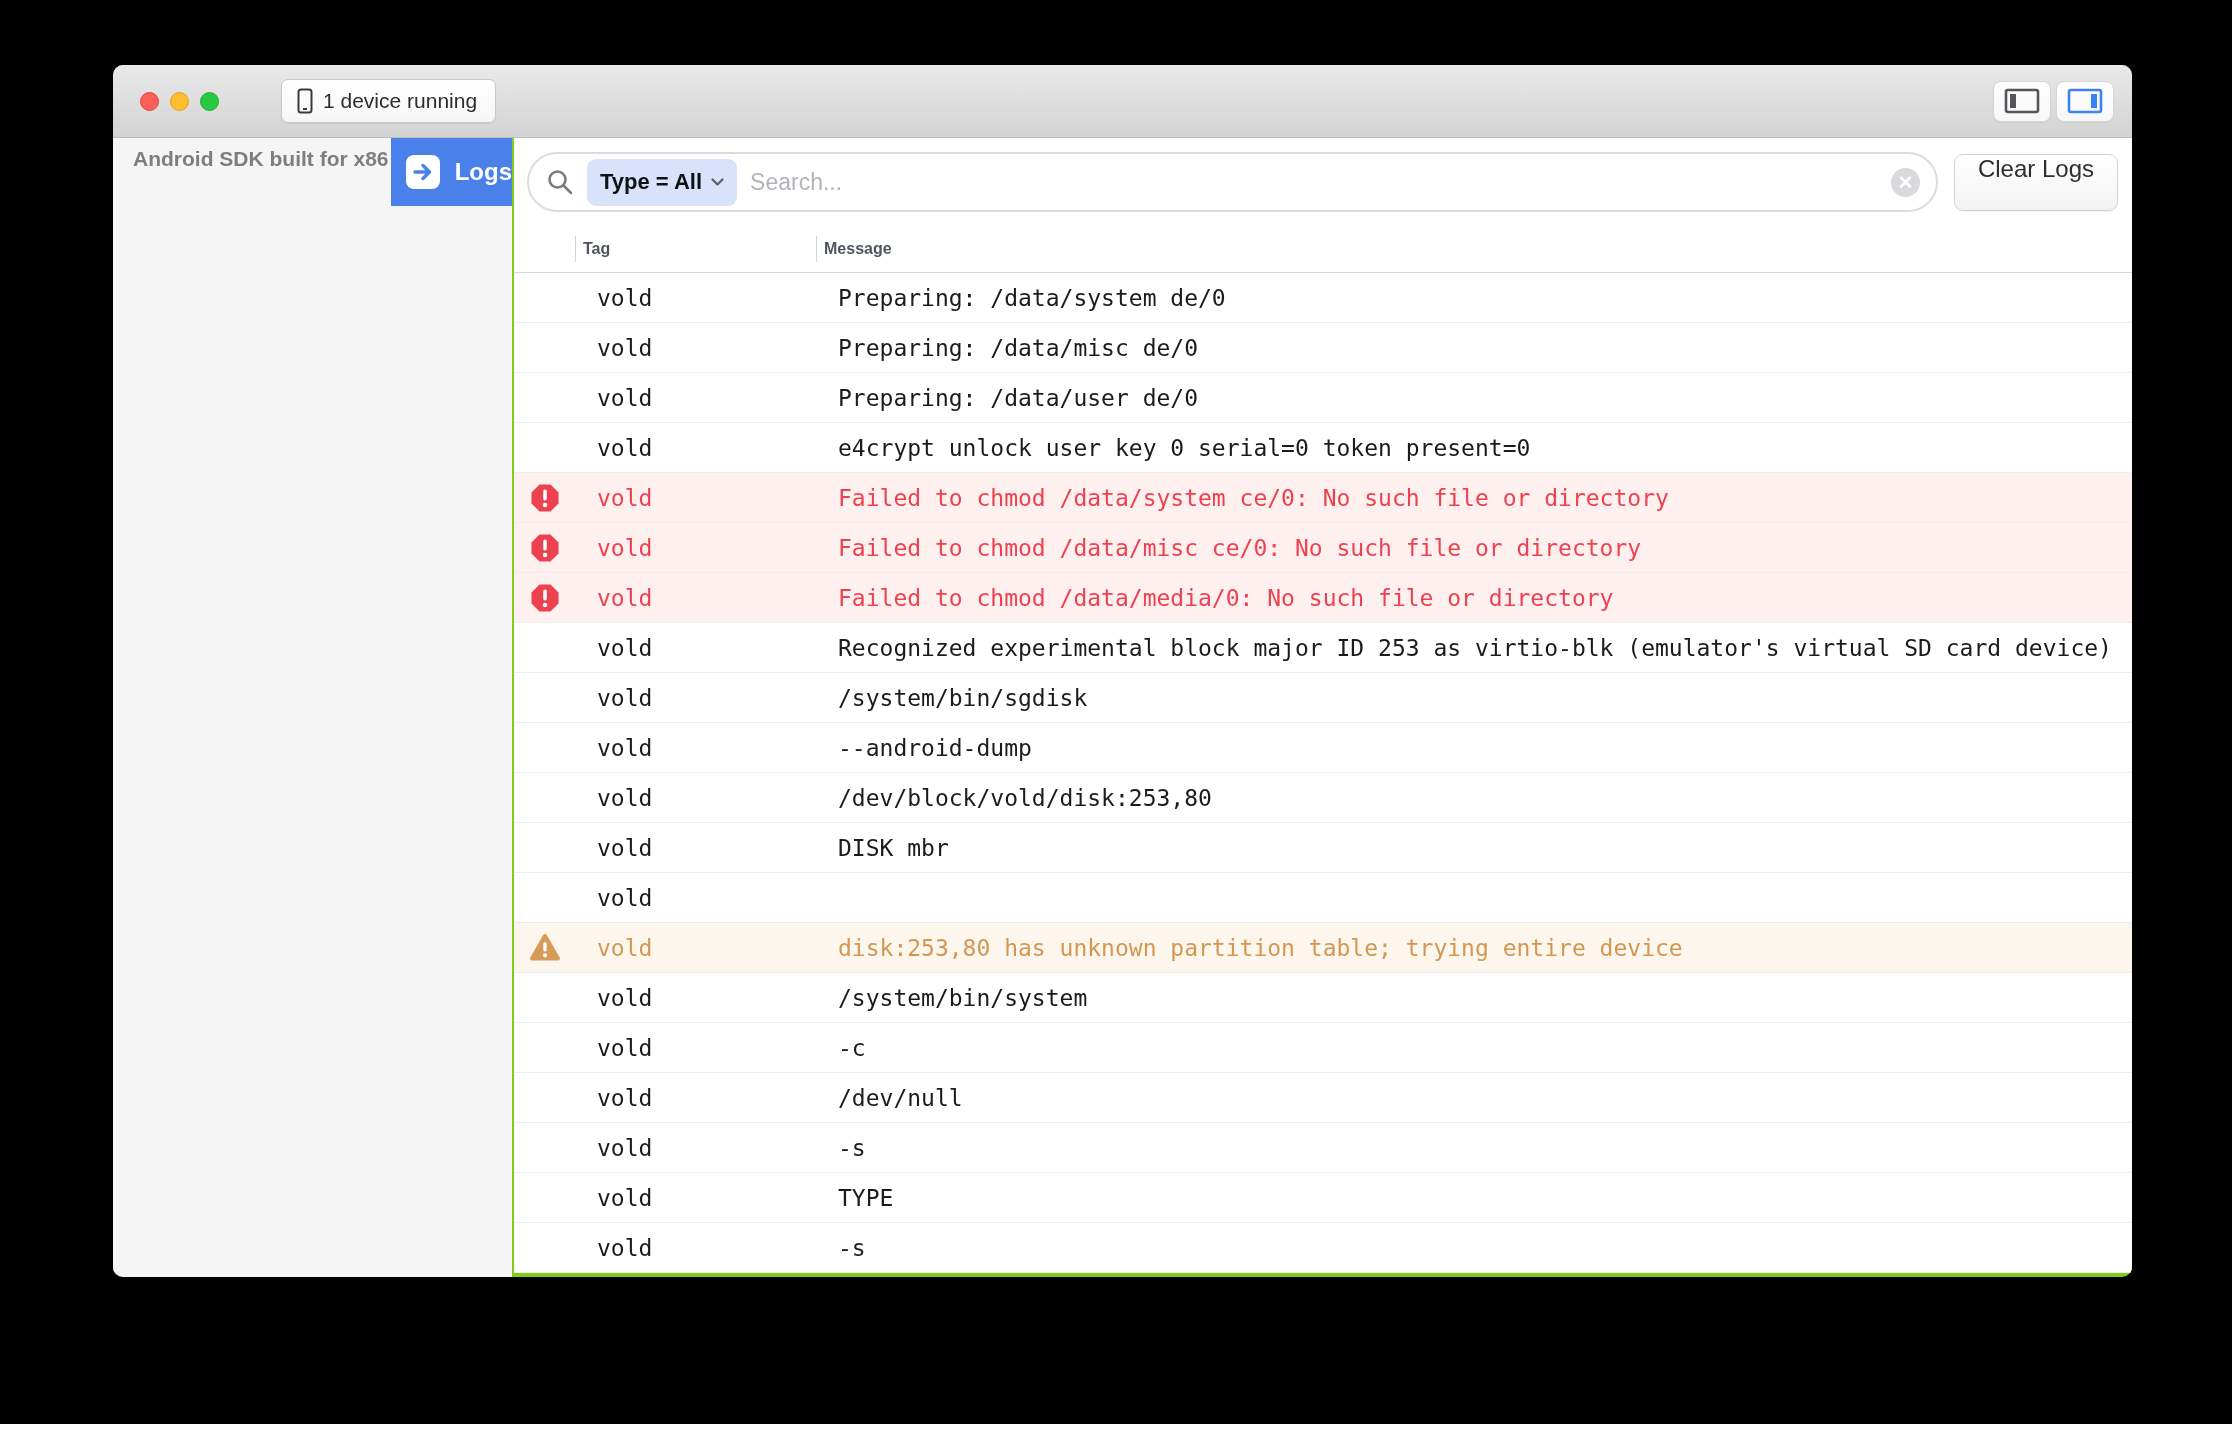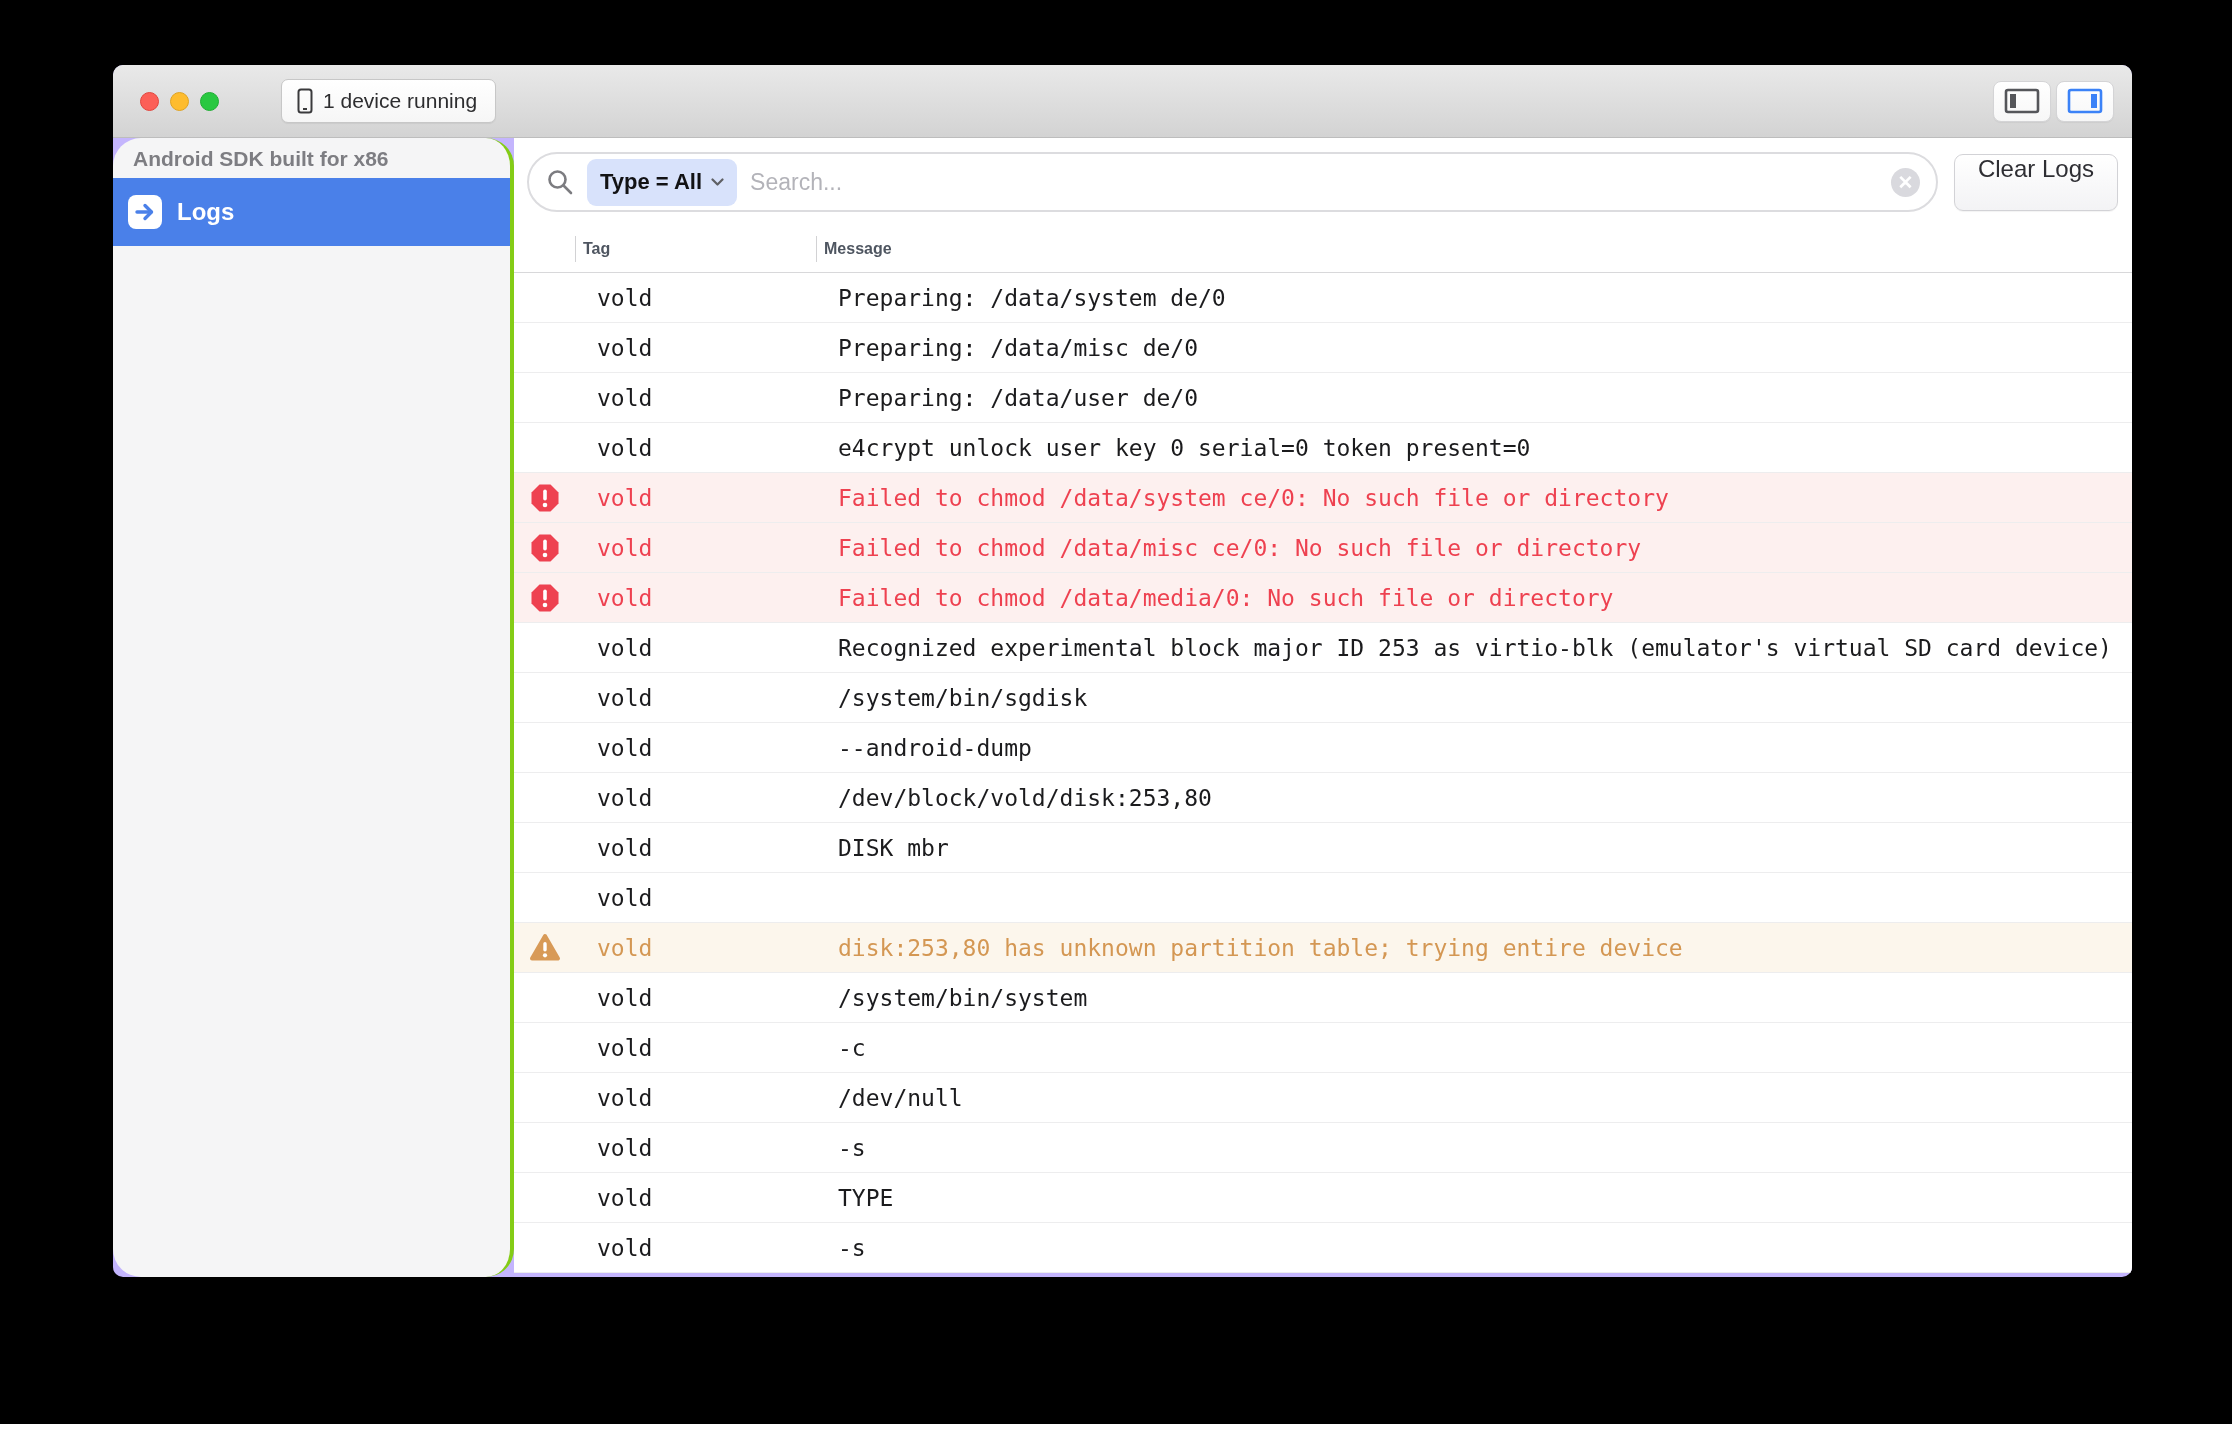--- a/index.html
+++ b/index.html
@@ -1,20 +1,20 @@
 <!DOCTYPE html>
 <html><head>
 <meta charset="utf-8">
 <style>
   * { margin:0; padding:0; box-sizing:border-box; }
   html,body { width:2232px; height:1436px; background:#000; font-family:"Liberation Sans", sans-serif; position:relative; overflow:hidden; }
 
   .window {
     position:absolute; left:113px; top:65px; width:2019px; height:1212px;
-    background:#c4b5fd; border-radius:10px; overflow:hidden;
+    background:#84cc16; border-radius:10px; overflow:hidden;
     box-shadow:0 18px 60px rgba(0,0,0,.55);
     display:flex; flex-direction:column;
   }
 
   
   .titlebar {
     height:73px; flex:0 0 73px;
     background:linear-gradient(#e9e9e9,#d3d3d3);
     border-bottom:1px solid #bdbdbd;
     display:flex; align-items:center; padding:0 18px 0 27px;
@@ -40,21 +40,21 @@
     border:1px solid #d4d4d6; border-radius:8px;
     display:flex; align-items:center; justify-content:center;
     box-shadow:0 1px 1px rgba(0,0,0,.05);
   }
 
   
   .content { flex:1; display:flex; min-height:0; }
 
   .sidebar {
     width:401px; flex:0 0 401px; background:#f5f5f6;
-    border-right:4px solid #84cc16; display:flex; flex-direction:column;border-radius:28px;
+    border-right:2px solid #84cc16; display:flex; flex-direction:row;
   }
   .sidebar-header {
     padding:9px 12px 7px 20px; font-size:21px; font-weight:bold; color:#7d7d82;
     white-space:nowrap; overflow:hidden;
   }
   .sidebar-item {
     height:68px; display:flex; align-items:center; gap:15px; padding-left:15px;
   }
   .sidebar-item.selected { background:#4a80e9; }
   .sidebar-item .item-icon {

